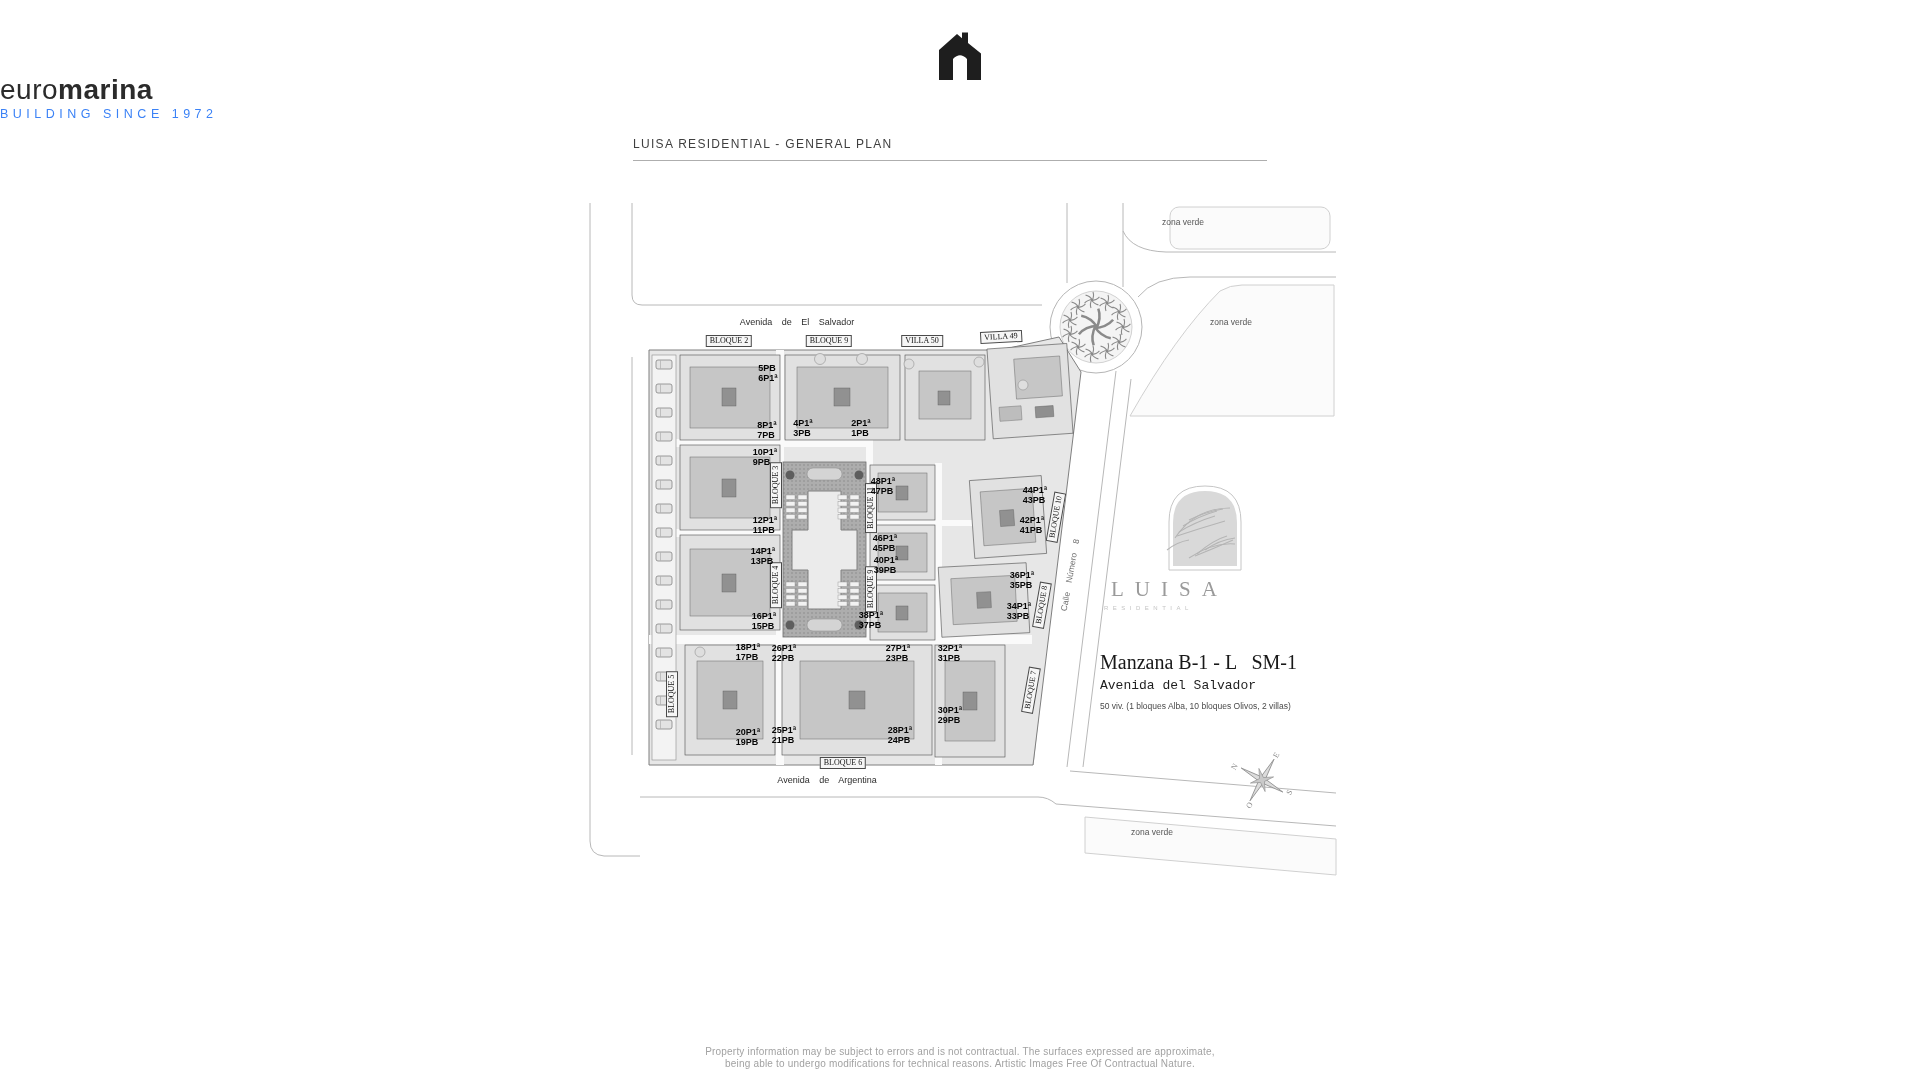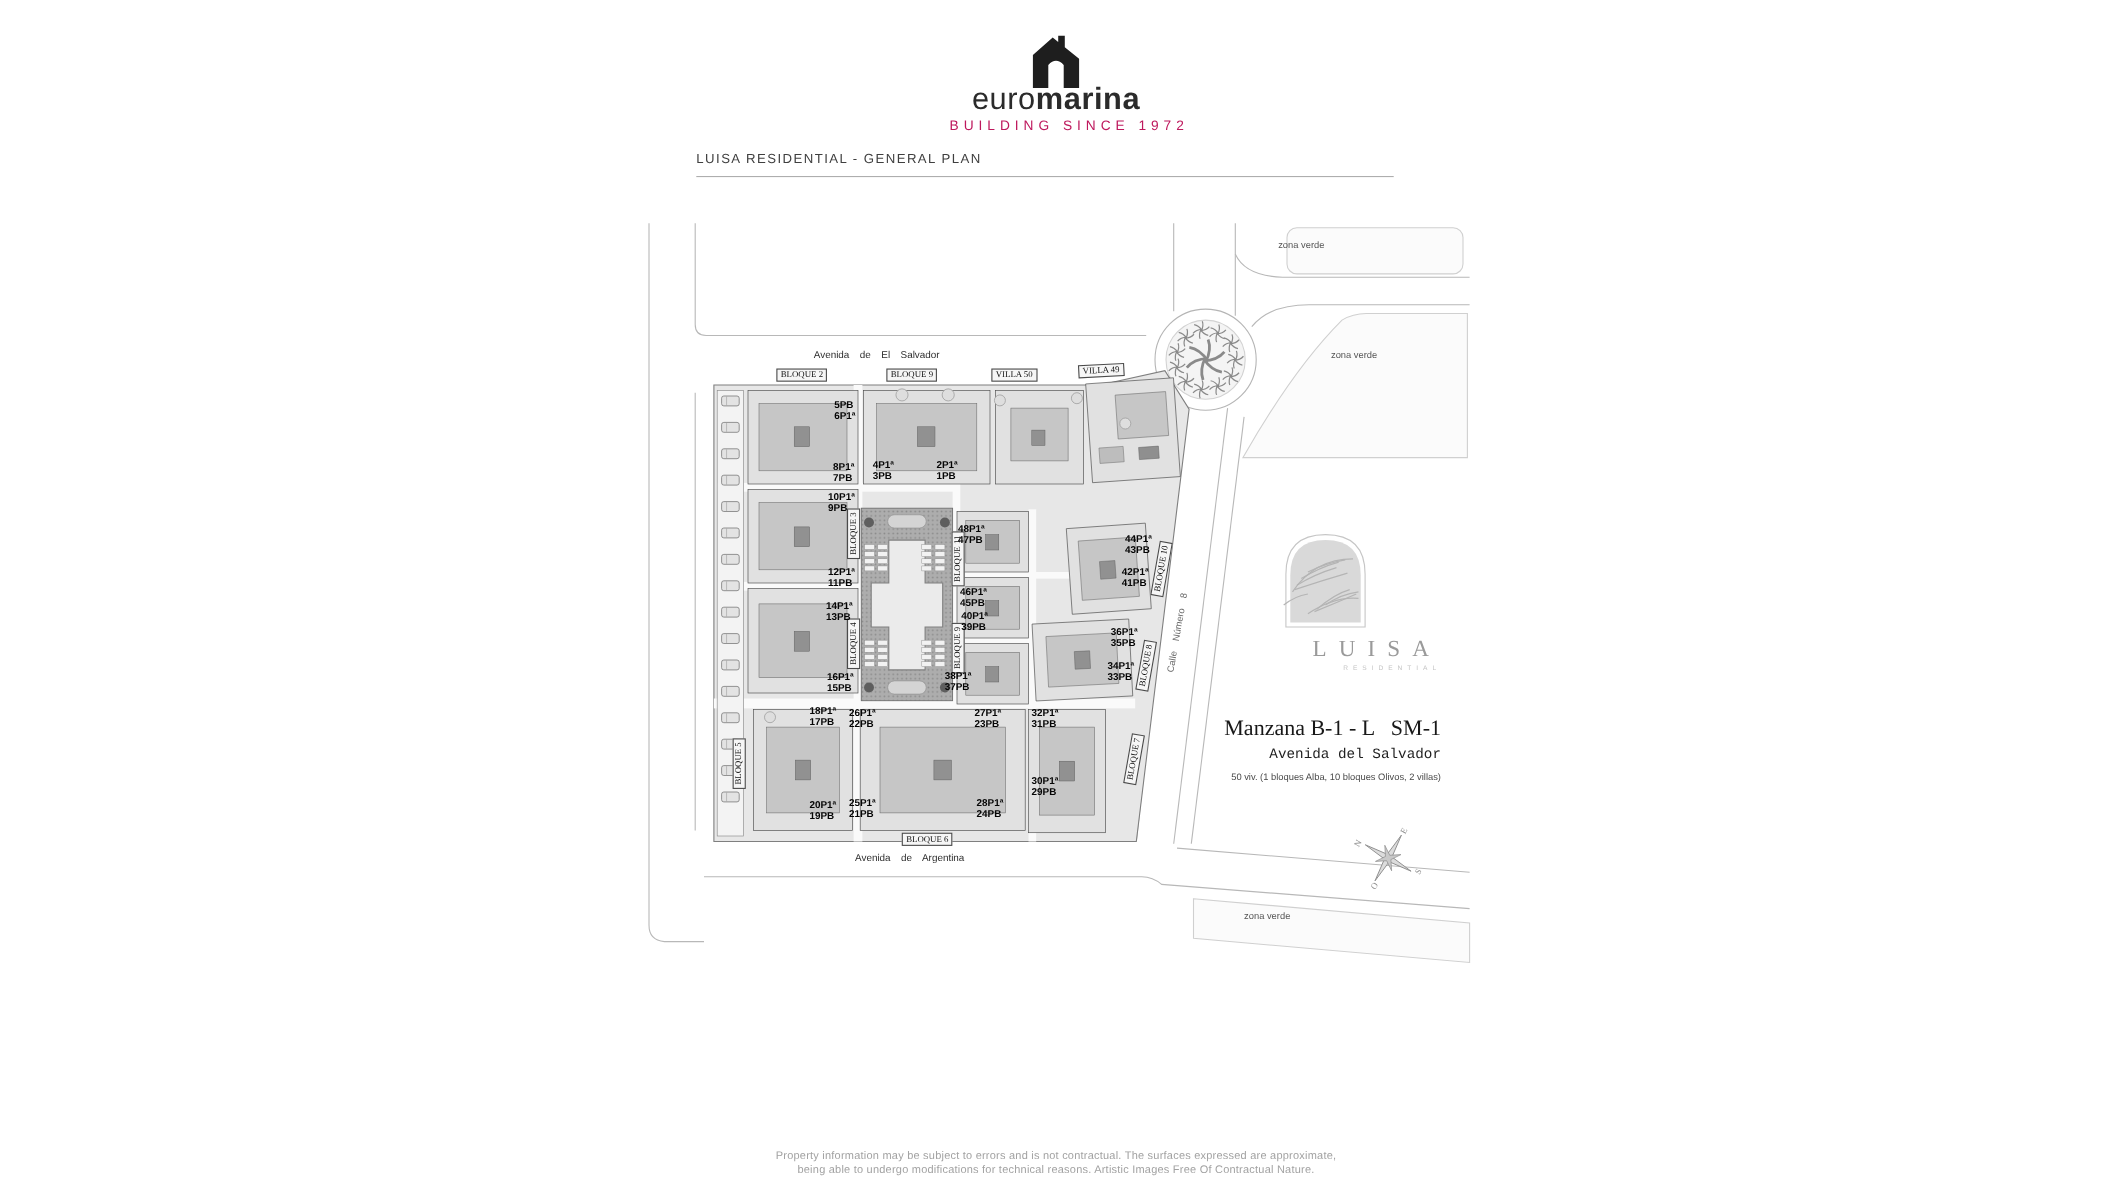--- a/index.html
+++ b/index.html
@@ -1,46 +1,46 @@
 <!DOCTYPE html>
 <html><head>
 <meta charset="utf-8">
 <style>
   html,body{margin:0;padding:0;}
   body{
     width:1920px;height:1080px;position:relative;background:#ffffff;
     font-family:"Liberation Sans", sans-serif;overflow:hidden;color:#222;
   }
   
-  .brand{position:absolute;left:0;right:0;top:30px;text-align:center;}
+  .brand{position:absolute;left:0;right:0;top:30px;text-align:left;}
   .brand svg{display:block;margin:0 auto;}
   .brand-name{font-size:28px;line-height:26px;color:#2b2b2b;letter-spacing:0.5px;margin-top:-3px;}
   .brand-name .euro{font-weight:400;}
   .brand-name .marina{font-weight:700;}
-  .tagline{font-size:12.5px;letter-spacing:4.5px;color:#be185d;margin-top:4px;margin-left:24px;}
+  .tagline{font-size:12.5px;letter-spacing:4.5px;color:#3b82f6;margin-top:4px;}
   
   .plan-title{position:absolute;left:633px;top:137px;font-size:12px;letter-spacing:1.3px;color:#3f3f3f;}
   .title-rule{position:absolute;left:633px;top:160px;width:634px;height:1px;background:#aeaeae;}
   
   .plan{position:absolute;left:570px;top:195px;width:770px;height:690px;}
   .plan svg{position:absolute;left:0;top:0;}
   .u{position:absolute;transform:translate(-50%,-50%);font-size:9px;font-weight:bold;
      line-height:9.5px;color:#050505;white-space:nowrap;text-align:left;}
   .tag{position:absolute;transform:translate(-50%,-50%);font-family:"Liberation Serif",serif;
      font-size:8px;line-height:10px;color:#111;border:1px solid #4a4a4a;background:#f6f6f6;
      padding:0 3px;white-space:nowrap;}
   .tag.r90{transform:translate(-50%,-50%) rotate(-90deg);}
   .tag.r80{transform:translate(-50%,-50%) rotate(-80deg);}
   .tag.r3{transform:translate(-50%,-50%) rotate(-3deg);}
   .street{position:absolute;transform:translate(-50%,-50%);font-size:9px;color:#2d2d2d;
      word-spacing:7px;white-space:nowrap;}
   .street.r80{transform:translate(-50%,-50%) rotate(-80deg);color:#6b6b6b;font-size:8.5px;}
   .zona{position:absolute;transform:translate(-50%,-50%);font-size:8.5px;color:#555;white-space:nowrap;}
   
-  .sidebar{position:absolute;left:1100px;top:478px;width:210px;text-align:right;}
+  .sidebar{position:absolute;left:1100px;top:478px;width:210px;text-align:left;}
   .sidebar svg{display:block;margin:0 auto;}
   .luisa-title{font-family:"Liberation Serif",serif;font-size:21px;letter-spacing:11px;
      color:#9a9a9a;margin-top:3px;text-indent:11px;}
   .luisa-sub{font-size:6px;letter-spacing:4.5px;color:#c4c4c4;margin-top:3px;text-indent:4px;}
   .manzana{font-family:"Liberation Serif",serif;font-size:20px;color:#181818;margin-top:40px;white-space:pre;}
   .avenida{font-family:Liberation Mono, monospace;font-size:13px;color:#1e1e1e;margin-top:4px;}
   .details{font-size:8.5px;color:#4a4a4a;margin-top:8px;}
   
   .footer{position:absolute;left:0;right:0;top:1046px;text-align:center;
      font-size:10px;line-height:12px;color:#a2a2a2;letter-spacing:0.2px;}

